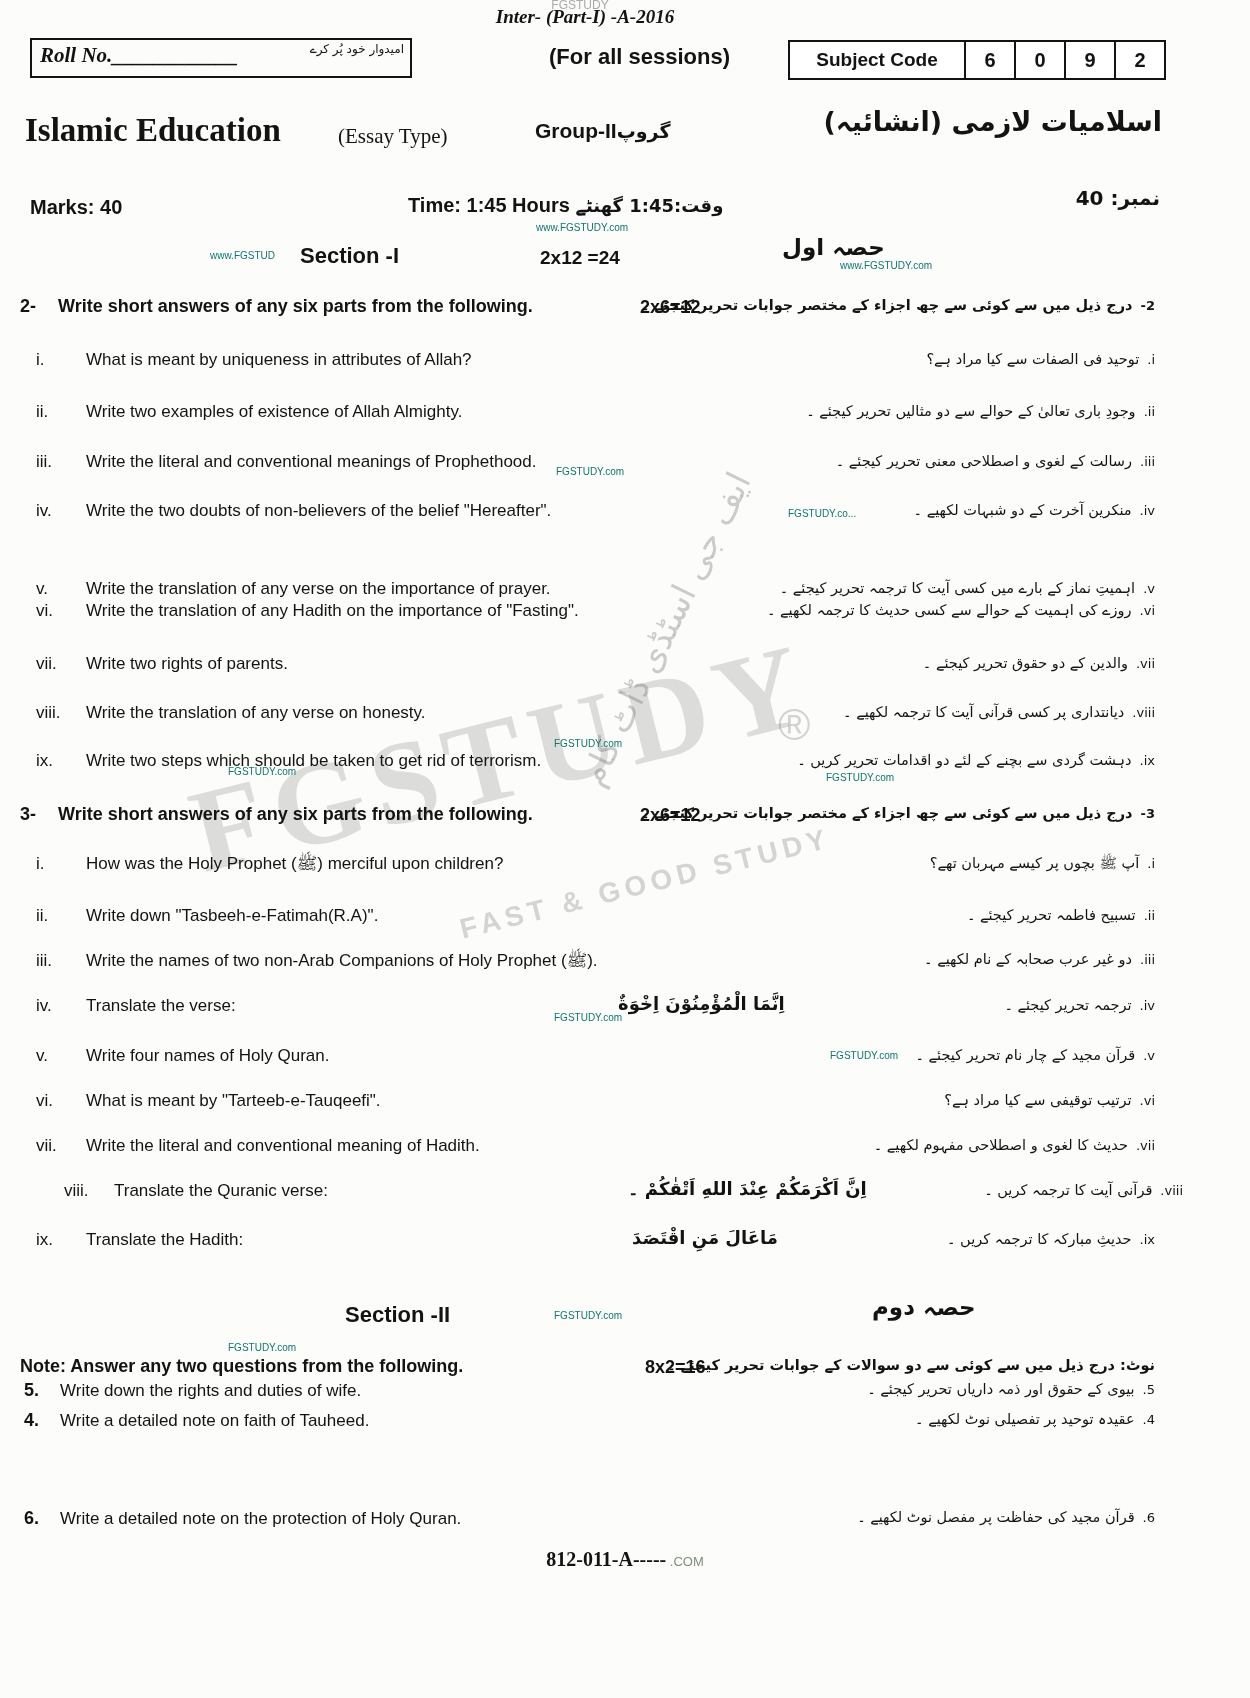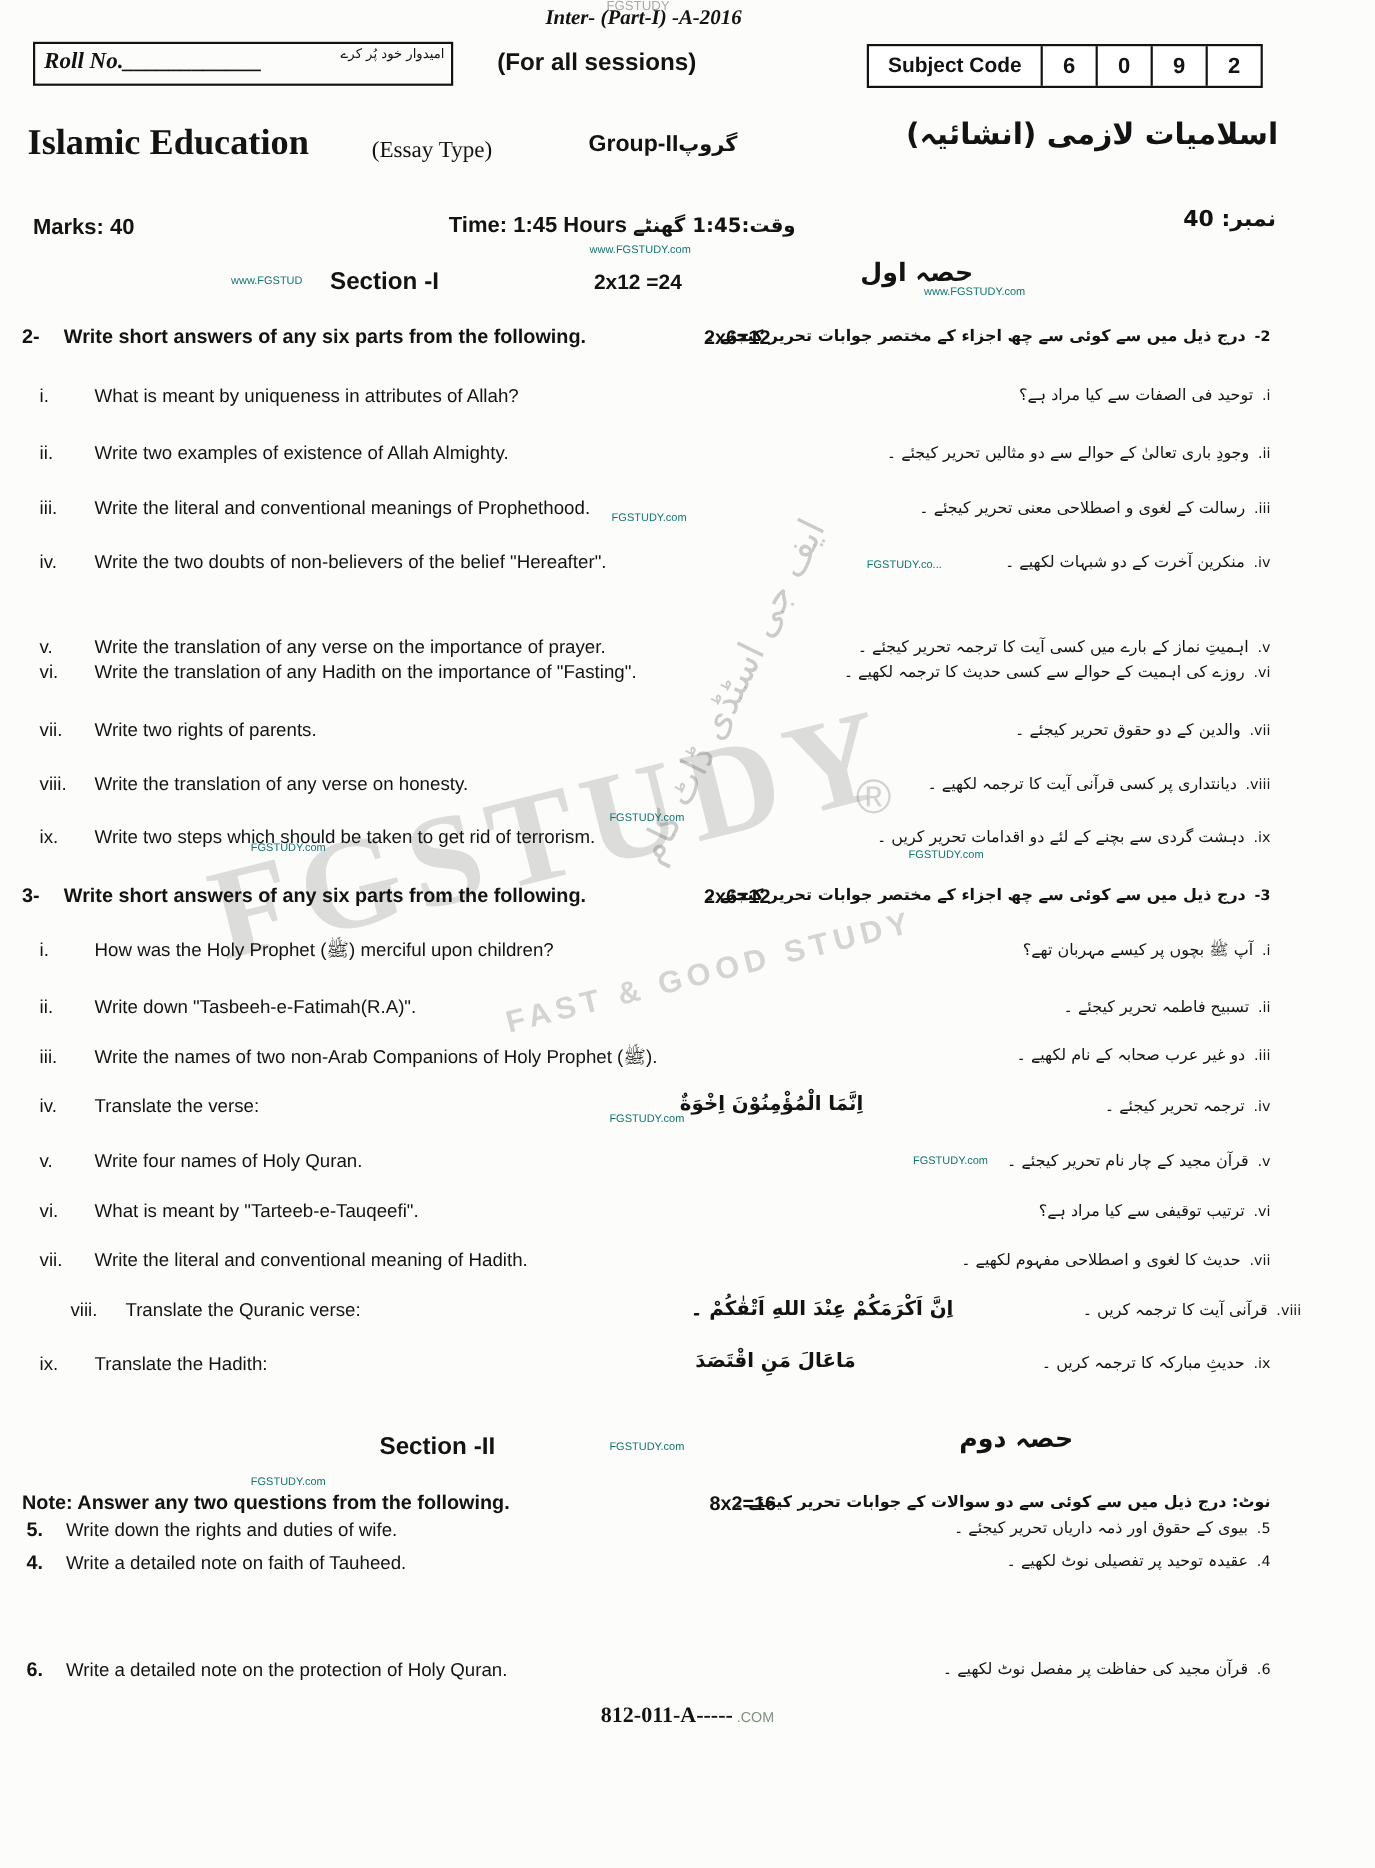--- a/index.html
+++ b/index.html
@@ -57,24 +57,24 @@
   <span class="wm" style="left:228px;top:1342px;">FGSTUDY.com</span>
 
   <div class="abs" style="top:-2px;left:0;right:90px;text-align:center;font-size:12px;color:#aaa;">FGSTUDY</div>
   <div class="abs serif b i" style="top:6px;left:0;right:80px;text-align:center;font-size:19px;">Inter- (Part-I) -A-2016</div>
 
   <div class="abs" style="top:38px;left:30px;width:378px;height:36px;border:2px solid #131313;">
     <span class="serif b i" style="position:absolute;left:8px;top:3px;font-size:21px;">Roll No.____________</span>
     <span class="ur" style="position:absolute;right:6px;top:2px;font-size:12px;">امیدوار خود پُر کرے</span>
   </div>
 
-  <div class="abs b" style="top:44px;left:452px;width:278px;text-align:left;font-size:22px;">(For all sessions)</div>
+  <div class="abs b" style="top:44px;left:452px;width:278px;text-align:right;font-size:22px;">(For all sessions)</div>
 
   <div class="abs" style="top:40px;left:788px;height:36px;display:flex;border:2px solid #131313;background:#fff;">
-    <div class="b" style="width:156px;display:flex;align-items:center;justify-content:center;font-size:19px;">Subject Code</div>
+    <div class="b" style="width:174px;display:flex;align-items:center;justify-content:center;font-size:19px;">Subject Code</div>
     <div class="scd">6</div>
     <div class="scd">0</div>
     <div class="scd">9</div>
     <div class="scd">2</div>
   </div>
 
   <div class="abs serif b" style="top:112px;left:25px;font-size:33px;">Islamic Education</div>
   <div class="abs serif" style="top:124px;left:338px;font-size:21px;">(Essay Type)</div>
   <div class="abs" style="top:119px;left:535px;font-size:21px;">
     <span class="b">Group-II</span><span class="ur b" style="font-size:19px;margin-right:2px;">گروپ</span>

